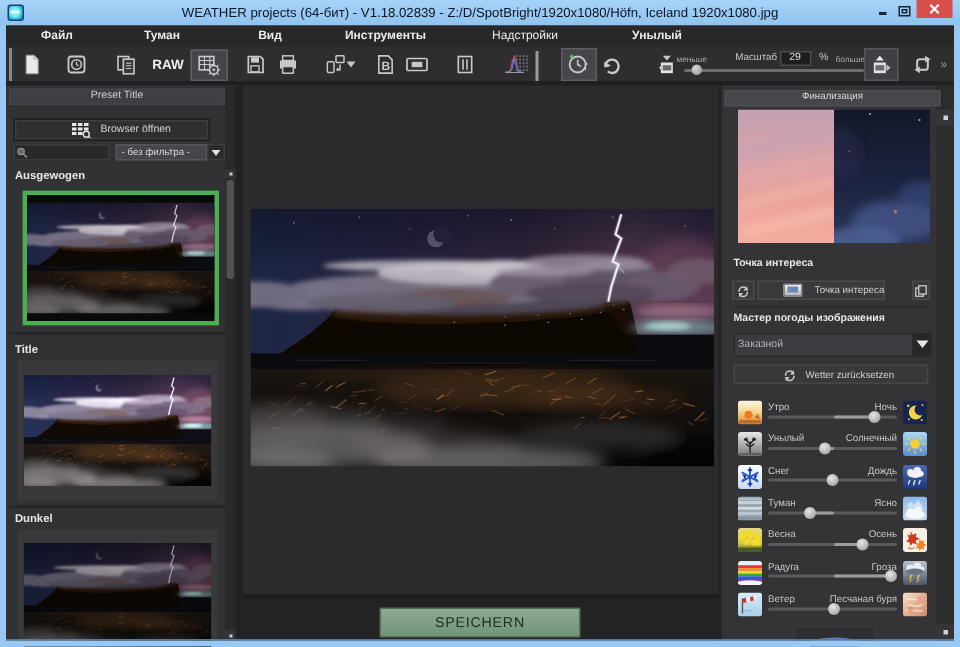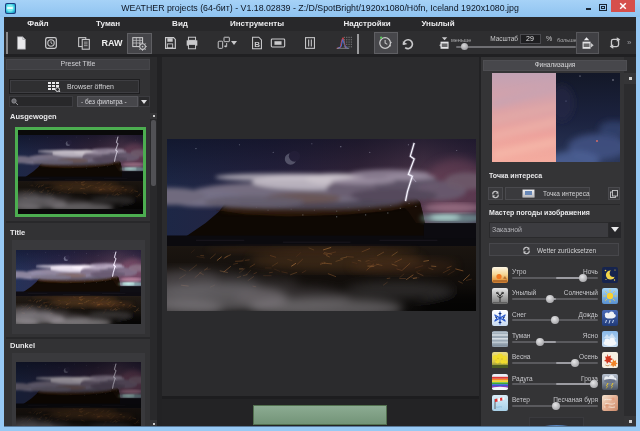--- a/index.html
+++ b/index.html
@@ -24,21 +24,21 @@
       <path d="M1.2 1.2L6.8 6.8M6.8 1.2L1.2 6.8" stroke="#fff" stroke-width="1.5"></path>
     </svg>
 
 <div class="abs" style="left:4px;top:17px;width:632px;height:410px;background:#2a2a2c;"></div>
 
 <div class="abs" style="left:4px;top:17px;width:632px;height:14px;background:#28282a;"></div>
 <div class="txt" style="left:38px;top:19px;transform:translateX(-50%);font-size:8px;font-weight:bold;color:#ececee;">Файл</div>
 <div class="txt" style="left:108px;top:19px;transform:translateX(-50%);font-size:8px;font-weight:bold;color:#ececee;">Туман</div>
 <div class="txt" style="left:180px;top:19px;transform:translateX(-50%);font-size:8px;font-weight:bold;color:#ececee;">Вид</div>
 <div class="txt" style="left:257px;top:19px;transform:translateX(-50%);font-size:8px;font-weight:bold;color:#ececee;">Инструменты</div>
-<div class="txt" style="left:367px;top:19px;transform:translateX(-50%);font-size:8px;font-weight:bold;color:#ececee;text-align:right;">Надстройки</div>
+<div class="txt" style="left:350px;top:19px;transform:translateX(-50%);font-size:8px;font-weight:normal;color:#ececee;text-align:right;">Надстройки</div>
 <div class="txt" style="left:438px;top:19px;transform:translateX(-50%);font-size:8px;font-weight:bold;color:#ececee;">Унылый</div>
 
 <div class="abs" style="left:4px;top:31px;width:632px;height:23px;background:#2e2e30;"></div>
 <div class="abs" style="left:4px;top:54px;width:632px;height:3px;background:#202022;"></div>
 
 <div class="abs" style="left:6px;top:32px;width:2px;height:22px;">
       <div class="abs" style="left:0;top:0px;width:1.5px;height:1.5px;background:#8a8a8c;"></div>
       <div class="abs" style="left:0;top:2px;width:1.5px;height:1.5px;background:#8a8a8c;"></div>
       <div class="abs" style="left:0;top:4px;width:1.5px;height:1.5px;background:#8a8a8c;"></div>
       <div class="abs" style="left:0;top:6px;width:1.5px;height:1.5px;background:#8a8a8c;"></div>
@@ -487,20 +487,21 @@
 <div class="abs" style="left:150px;top:420px;width:7px;height:7px;background:#353537;"></div>
 <div class="abs" style="left:152.5px;top:423px;width:2px;height:2px;background:#cacaca;"></div>
 
 <div class="abs" style="left:162px;top:57px;width:317px;height:339px;background:#2b2b2d;"></div>
 <svg class="abs" style="left:167px;top:139px;" width="309" height="172">
       <use href="#land"></use>
     </svg>
 <div class="abs" style="left:162px;top:396px;width:317px;height:3px;background:#1d1d1f;"></div>
 <div class="abs" style="left:162px;top:399px;width:317px;height:28px;background:#232325;"></div>
 <div class="abs" style="left:253px;top:405px;width:134px;height:20px;background:linear-gradient(#8cab92,#739478);border:1px solid #52704f;"></div>
+<div class="txt" style="left:253px;top:410px;width:134px;text-align:center;font-size:9.5px;color:#20301f;letter-spacing:0.5px;">SPEICHERN</div>
 <div class="abs" style="left:479px;top:57px;width:2px;height:370px;background:#222224;"></div>
 
 <div class="abs" style="left:481px;top:57px;width:143px;height:370px;background:#343436;"></div>
 <div class="abs" style="left:624px;top:57px;width:12px;height:370px;background:#2c2c2e;"></div>
 <div class="abs" style="left:483px;top:60px;width:144px;height:11px;background:#47474b;border:1px solid #4e4e52;"></div>
 <div class="txt" style="left:483px;top:61px;width:144px;text-align:center;font-size:6.5px;color:#d8d8da;">Финализация</div>
 <svg class="abs" style="left:492px;top:73px;" width="128" height="89">
       <use href="#split"></use>
     </svg>
 <div class="txt" style="left:489px;top:172px;font-size:7px;font-weight:bold;color:#e8e8ea;">Точка интереса</div>

